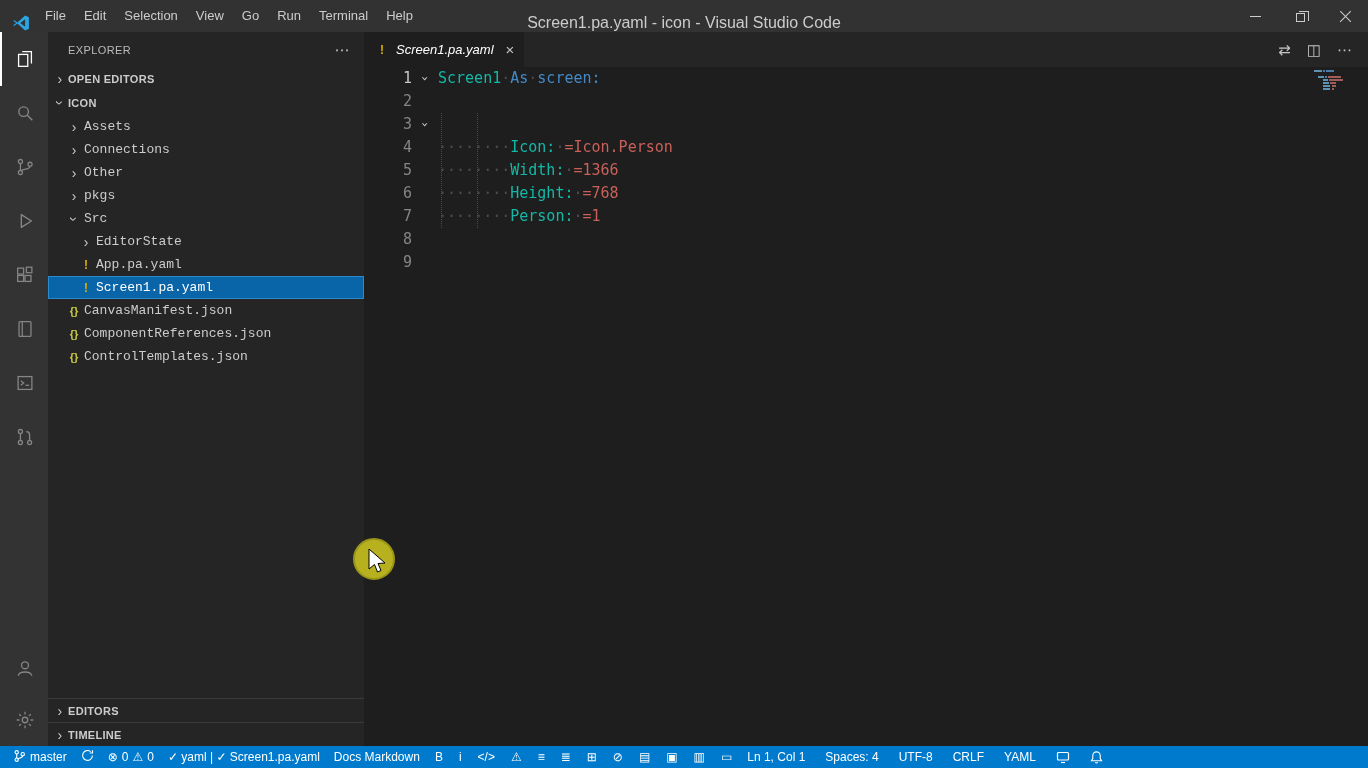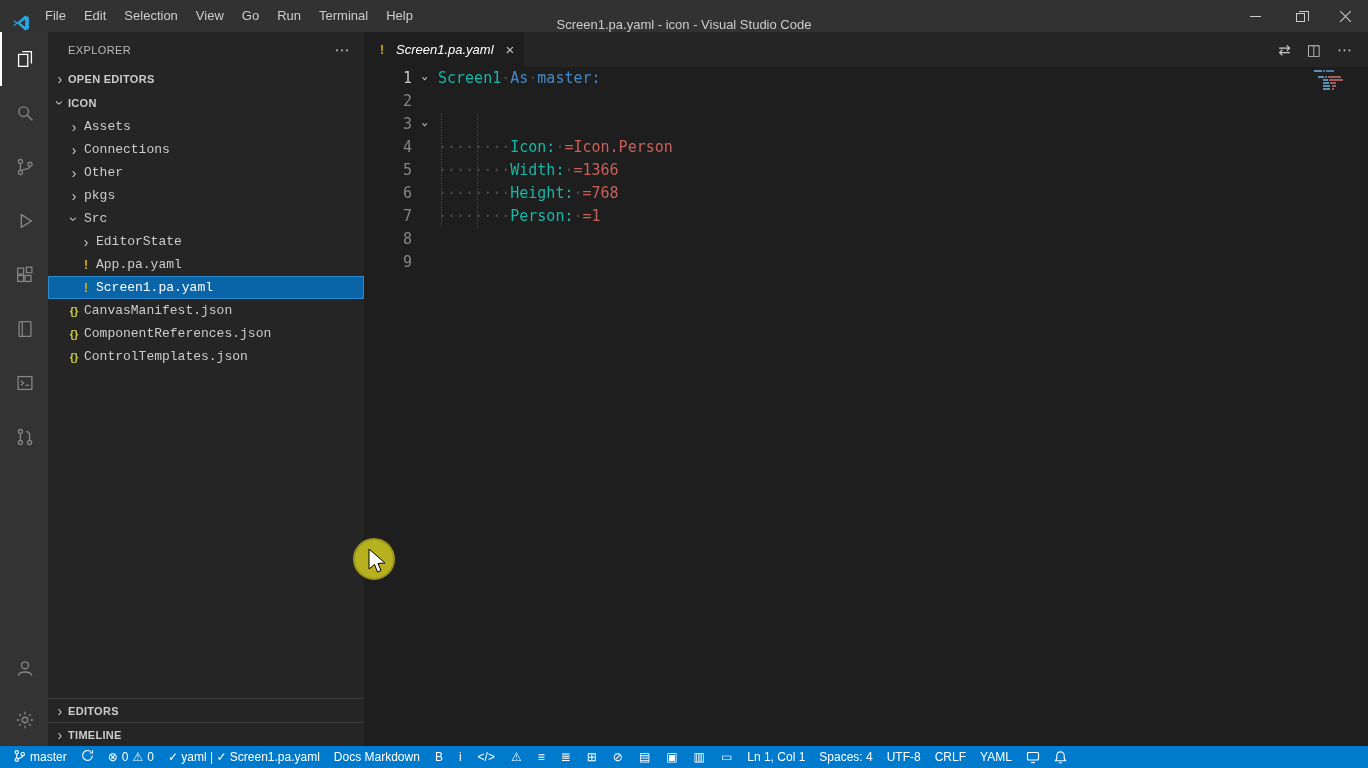--- a/index.html
+++ b/index.html
@@ -7,21 +7,21 @@
               font-family:"Liberation Sans", sans-serif; }
   .app { position:relative; width:1368px; height:768px; }
 
   
   .titlebar { position:absolute; top:0; left:0; right:0; height:32px; background:#323233;
               display:flex; align-items:flex-end; color:#cccccc; font-size:13px; z-index:20; }
   .logo { width:30px; display:flex; justify-content:center; align-items:center; margin-left:6px; }
   .menubar { display:flex; }
   .menu-item { padding:0 9px; line-height:32px; cursor:default; }
   .window-title { position:absolute; left:50%; transform:translateX(-50%); color:#cccccc;
-                  font-size:13px; white-space:nowrap; }
+                  font-size:16px; white-space:nowrap; }
   .win-controls { margin-left:auto; display:flex; height:32px; }
   .win-btn { width:45px; height:32px; display:flex; align-items:center; justify-content:center; }
   .min-glyph { width:11px; height:1px; background:#cccccc; display:block; }
   .restore-glyph { position:relative; width:9px; height:9px; border:1px solid #cccccc; display:block; margin-top:2px; }
   .restore-glyph::before { content:''; position:absolute; top:-3px; left:2px; width:9px; height:9px;
                            border-top:1px solid #ccc; border-right:1px solid #ccc; }
   .close-glyph { position:relative; width:13px; height:13px; display:block; }
   .close-glyph::before,.close-glyph::after { content:''; position:absolute; left:-1px; top:6px;
       width:15px; height:1.2px; background:#cccccc; }
   .close-glyph::before { transform:rotate(45deg); }
@@ -82,21 +82,21 @@
   .g2 { left:113px; top:46px; height:115px; }
   .minimap { position:absolute; top:3px; right:8px; width:46px; }
   .mm-line { display:flex; height:2px; margin-bottom:1px; }
   .mm-line span { height:2px; flex:none; display:block; }
 
   
   .statusbar { position:absolute; left:0; right:0; bottom:0; height:22px; background:#007acc;
                color:#ffffff; font-size:12px; display:flex; justify-content:flex-start; z-index:20; }
   .sb-left,.sb-right { display:flex; align-items:center; height:100%; }
   .sb-left { padding-left:6px; }
-  .sb-right { padding-right:6px; }
+  .sb-right { padding-right:6px;gap:6px; }
   .sb-item { display:flex; align-items:center; gap:4px; padding:0 7px; height:100%; white-space:nowrap; }
   .sb-tools { display:flex; height:100%; }
   .sb-tools .tool { padding:0 8px; font-size:12px; display:flex; align-items:center; }
   .pi { font-size:12px; }
 
   
   .cursor-halo { position:absolute; left:353px; top:538px; width:42px; height:42px; border-radius:50%;
                  background:#b7b11f; border:2px solid #99941a; z-index:100; }
   .cursor-arrow { position:absolute; left:368px; top:548px; z-index:101; }
 </style>
@@ -290,21 +290,21 @@
       <div class="tab-actions">
         <span>⇄</span>
         <span>◫</span>
         <span>⋯</span>
       </div>
     </div>
     <div class="code-area">
       <div class="indent-guide g1"></div>
       <div class="indent-guide g2"></div>
       <div class="lines">
-          <div class="code-line"><span class="ln active">1</span><span class="fold expanded">›</span><span class="code-text"><span class="tok-k">Screen1</span><span class="tok-w">·</span><span class="tok-kw">As</span><span class="tok-w">·</span><span class="tok-kw">master:</span></span></div>
+          <div class="code-line"><span class="ln active">1</span><span class="fold expanded">›</span><span class="code-text"><span class="tok-k">Screen1</span><span class="tok-w">·</span><span class="tok-kw">As</span><span class="tok-w">·</span><span class="tok-kw">screen:</span></span></div>
           <div class="code-line"><span class="ln">2</span><span class="fold"></span><span class="code-text"></span></div>
           <div class="code-line"><span class="ln">3</span><span class="fold expanded">›</span></div>
           <div class="code-line"><span class="ln">4</span><span class="fold"></span><span class="code-text"><span class="tok-w">········</span><span class="tok-k">Icon:</span><span class="tok-w">·</span><span class="tok-v">=Icon.Person</span></span></div>
           <div class="code-line"><span class="ln">5</span><span class="fold"></span><span class="code-text"><span class="tok-w">········</span><span class="tok-k">Width:</span><span class="tok-w">·</span><span class="tok-v">=1366</span></span></div>
           <div class="code-line"><span class="ln">6</span><span class="fold"></span><span class="code-text"><span class="tok-w">········</span><span class="tok-k">Height:</span><span class="tok-w">·</span><span class="tok-v">=768</span></span></div>
           <div class="code-line"><span class="ln">7</span><span class="fold"></span><span class="code-text"><span class="tok-w">········</span><span class="tok-k">Person:</span><span class="tok-w">·</span><span class="tok-v">=1</span></span></div>
           <div class="code-line"><span class="ln">8</span><span class="fold"></span><span class="code-text"></span></div>
           <div class="code-line"><span class="ln">9</span><span class="fold"></span><span class="code-text"></span></div>
         </div>
       <div class="minimap">

